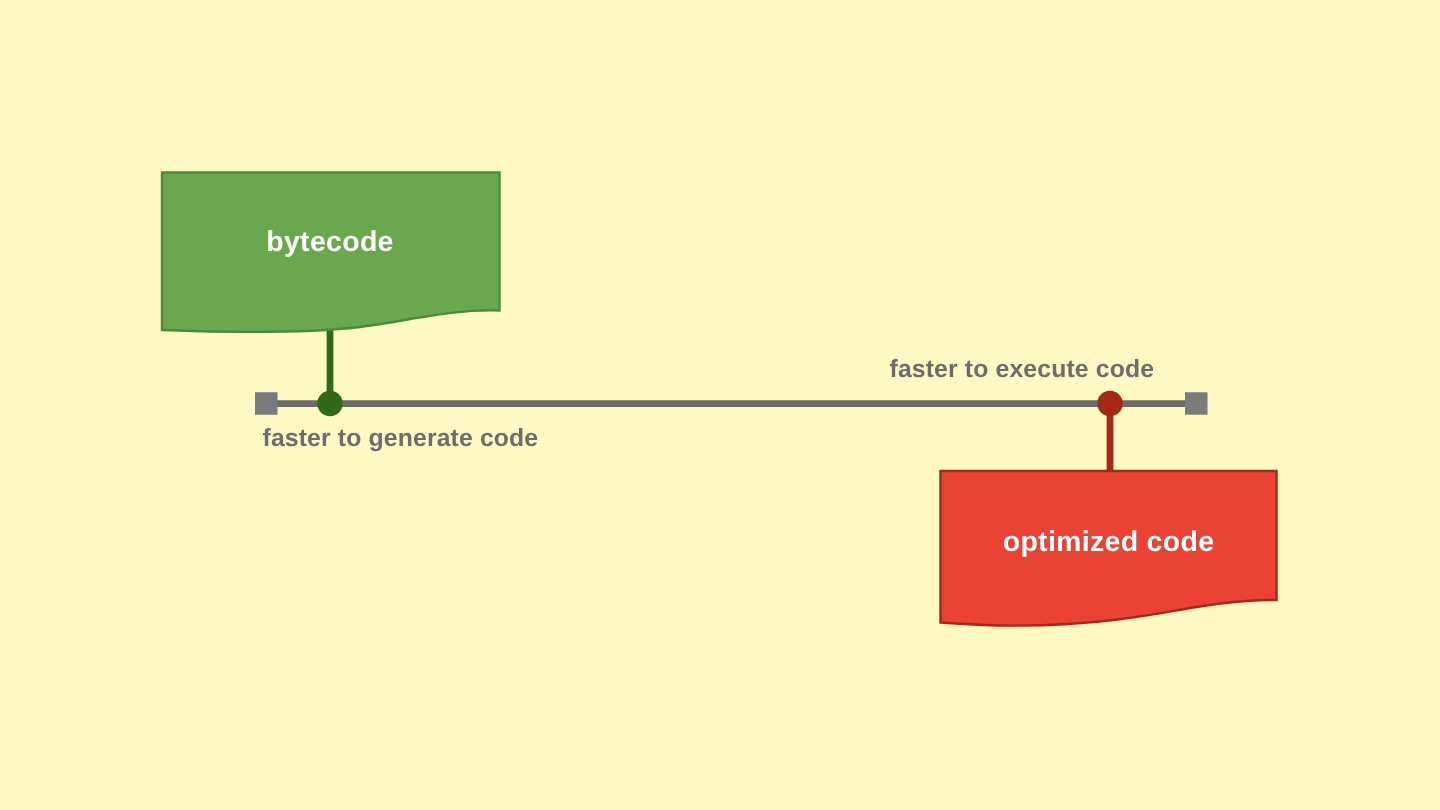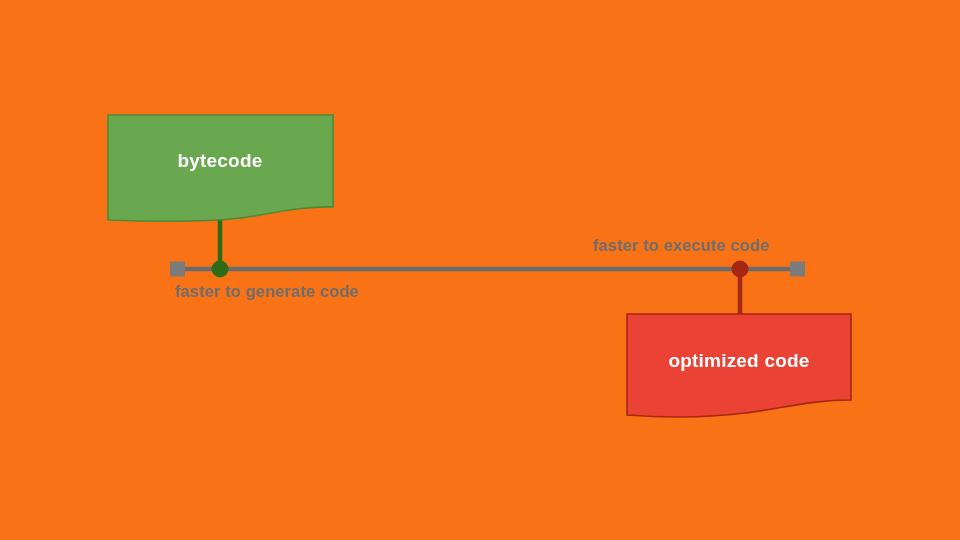--- a/index.html
+++ b/index.html
@@ -9,21 +9,21 @@
     background: #ffffff;
   }
   body {
     font-family: "Liberation Sans", sans-serif;
     -webkit-font-smoothing: antialiased;
   }
   #canvas {
     position: relative;
     width: 960px;
     height: 540px;
-    background: #f97316;
+    background: #fef9c3;
     overflow: hidden;
   }
   #diagram-svg {
     position: absolute;
     left: 0;
     top: 0;
     width: 960px;
     height: 540px;
     display: block;
   }

